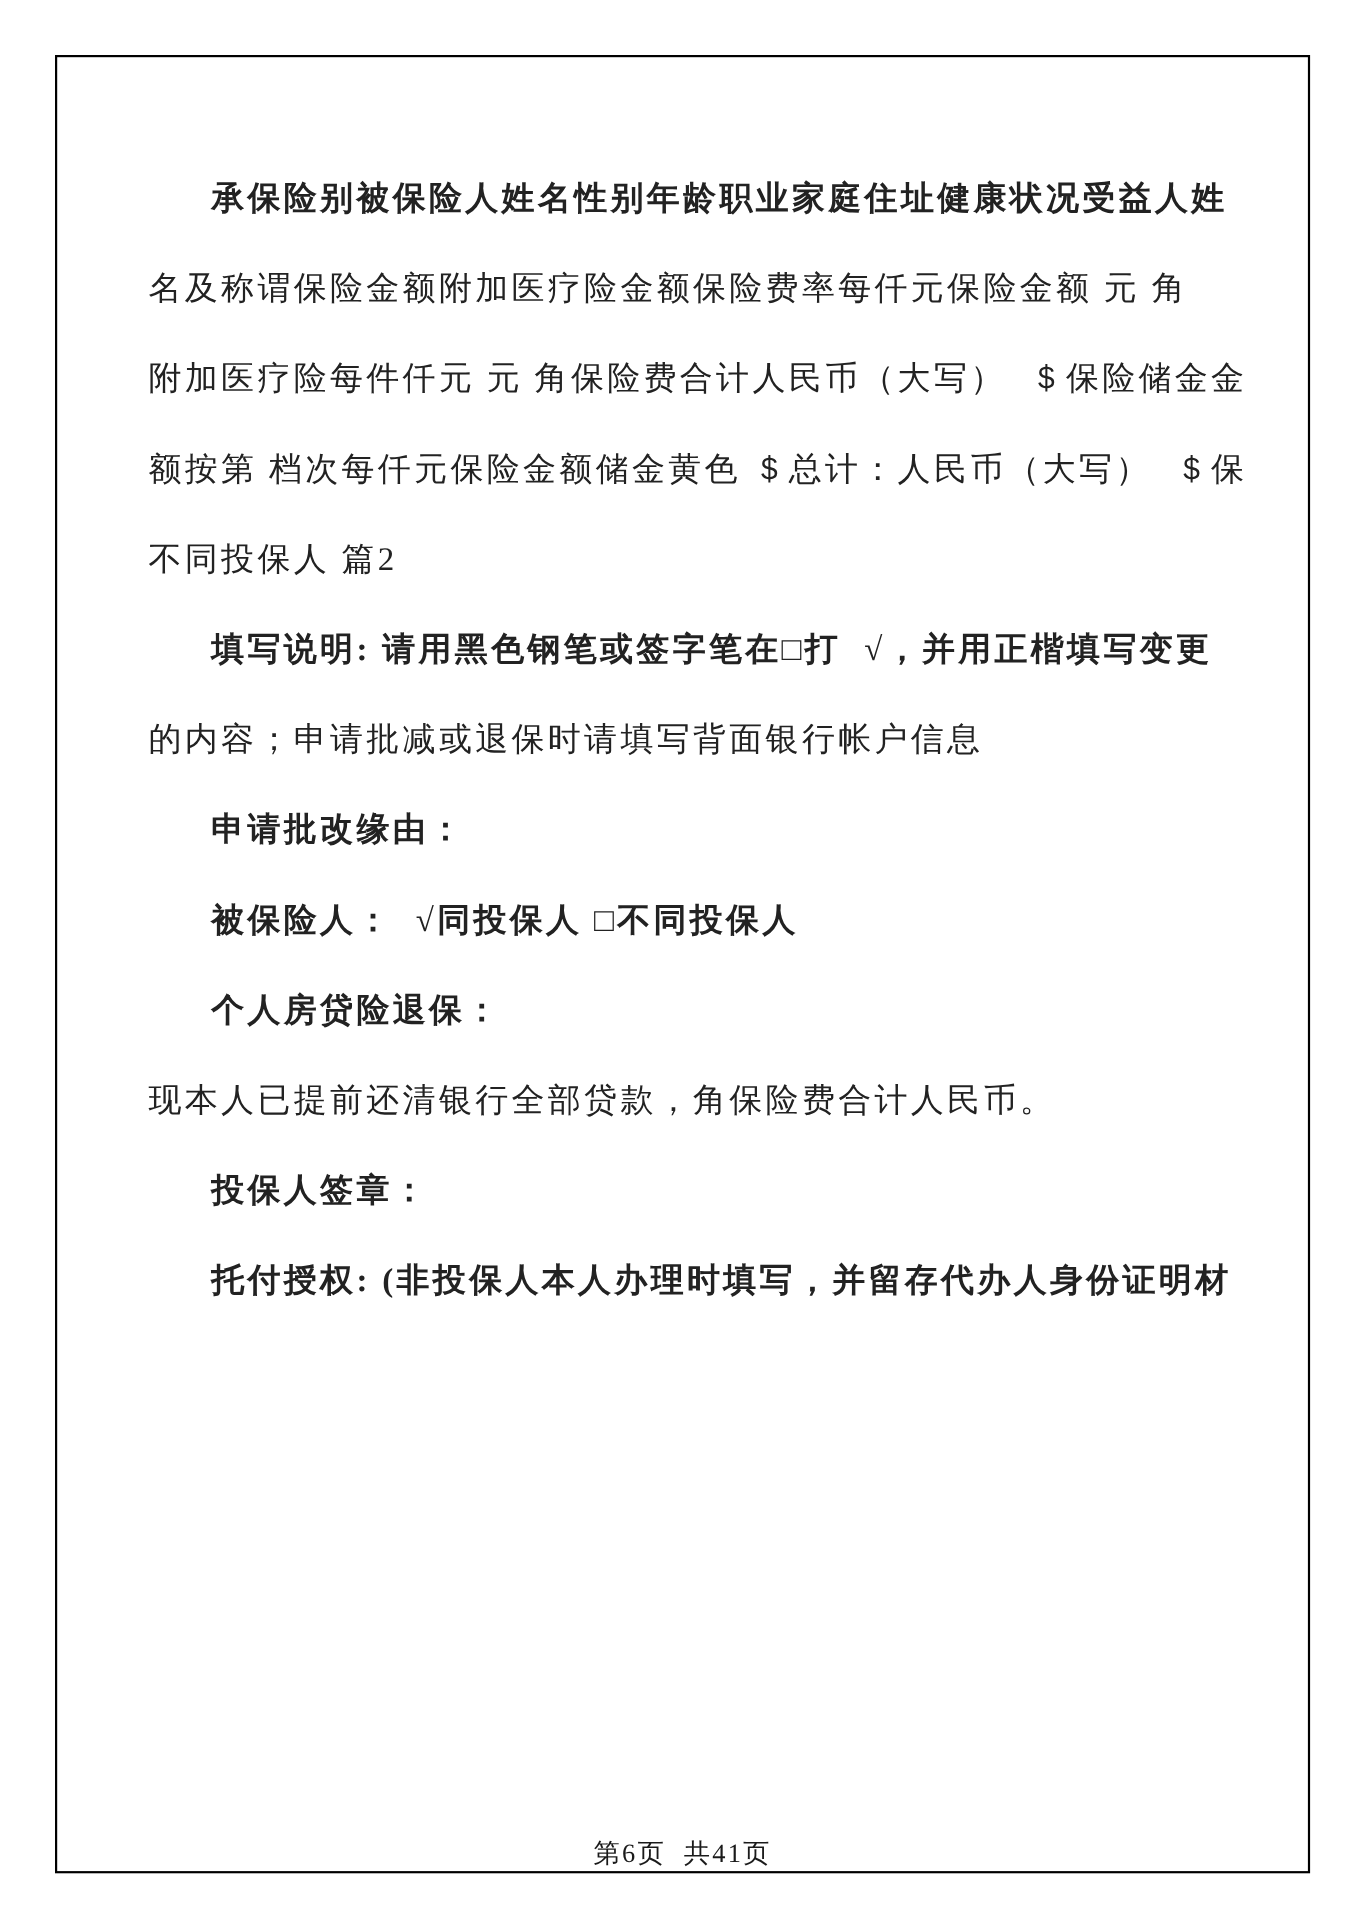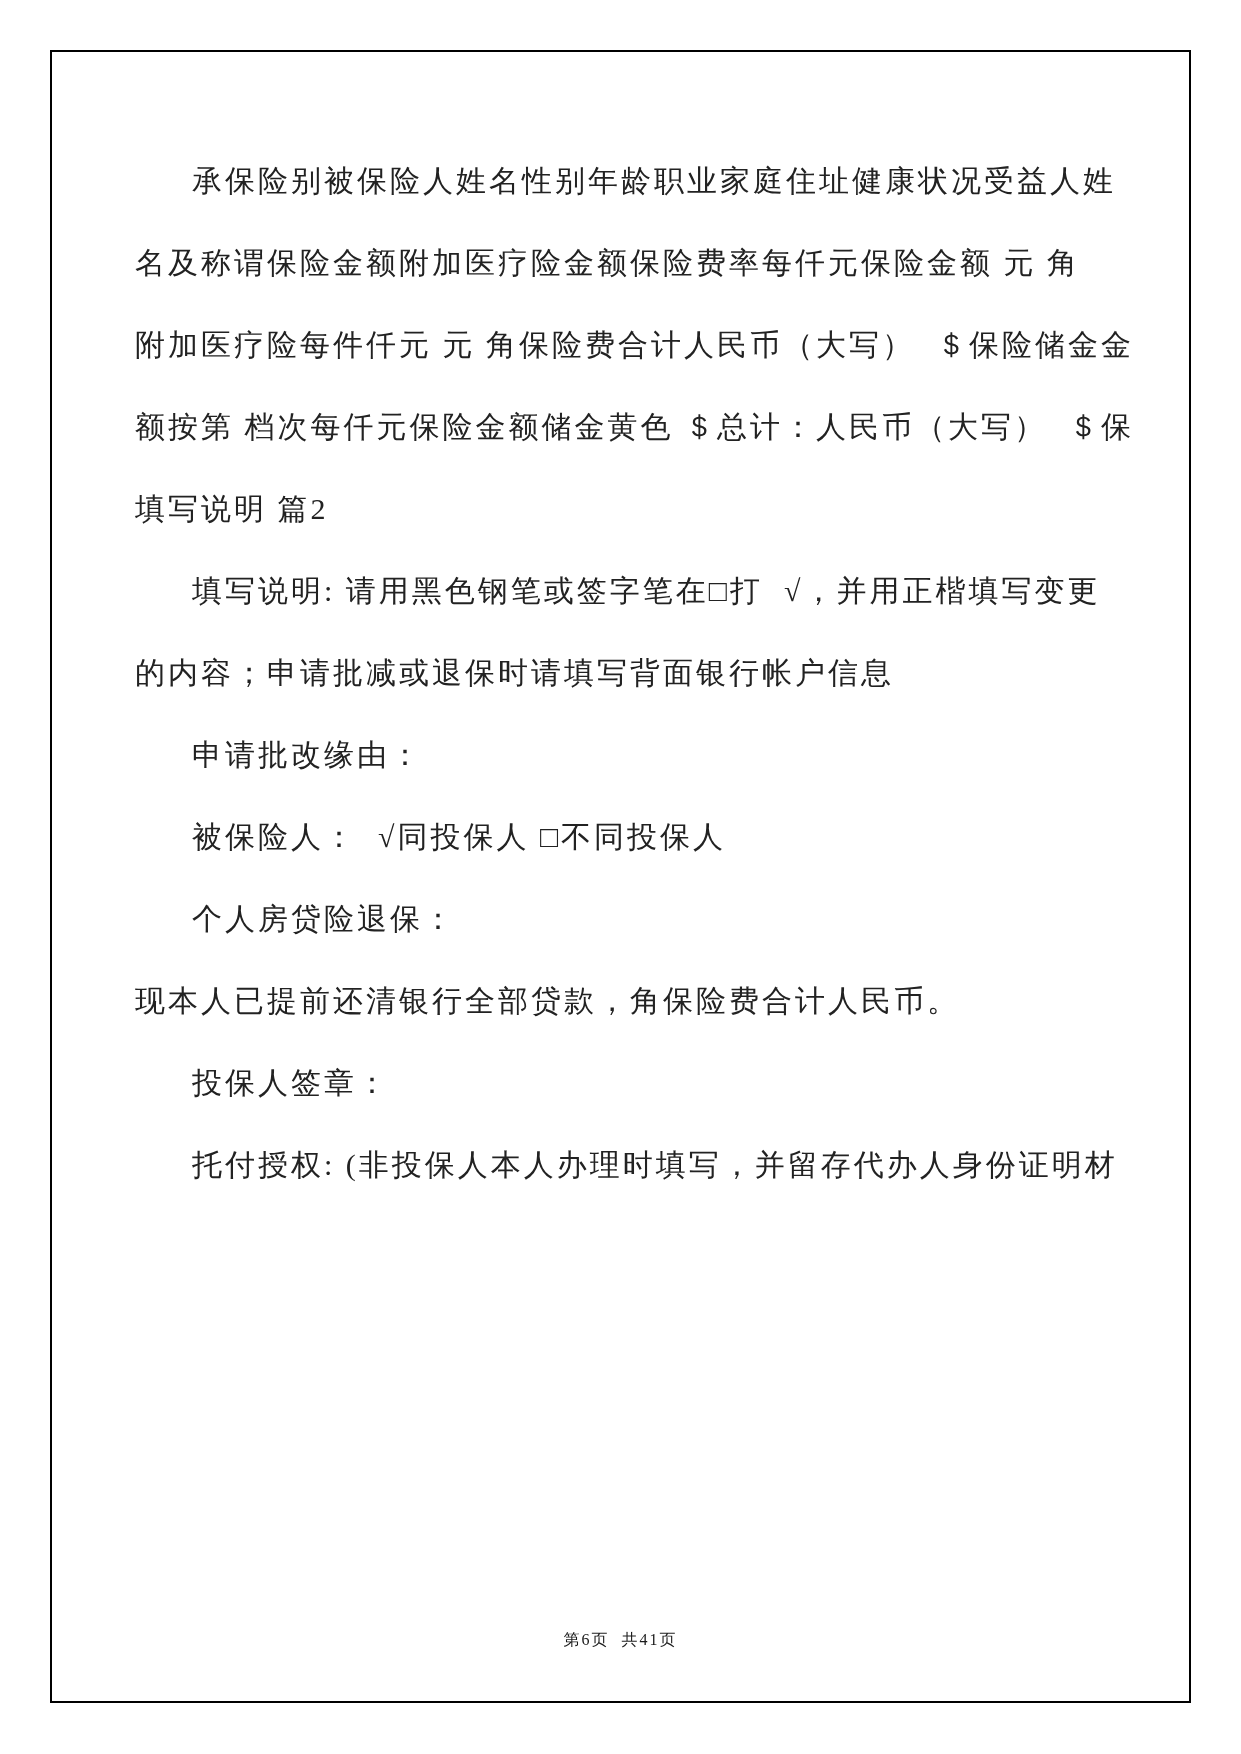--- a/index.html
+++ b/index.html
@@ -34,45 +34,46 @@
   .line {
     height: 82px;
     line-height: 82px;
     font-size: 30px;
     letter-spacing: 3px;
     white-space: pre;
     color: #222222;
   }
   .indent {
     padding-left: 57px;
+    font-weight: bold;
   }
   .footer {
     position: absolute;
-    top: 1622px;
+    top: 1668px;
     left: 0;
     width: 100%;
     text-align: center;
-    font-size: 16px;
+    font-size: 24px;
     line-height: 36px;
     letter-spacing: 2px;
     white-space: pre;
     color: #1a1a1a;
   }
 </style>
 </head>
 <body>
 
 <div class="page-frame"></div>
 
 <div class="content">
   <div class="line indent">承保险别被保险人姓名性别年龄职业家庭住址健康状况受益人姓</div>
   <div class="line">名及称谓保险金额附加医疗险金额保险费率每仟元保险金额 元 角</div>
   <div class="line">附加医疗险每件仟元 元 角保险费合计人民币（大写）  ＄保险储金金</div>
   <div class="line">额按第 档次每仟元保险金额储金黄色 ＄总计：人民币（大写）  ＄保</div>
-  <div class="line">填写说明 篇2</div>
+  <div class="line">不同投保人 篇2</div>
   <div class="line indent">填写说明: 请用黑色钢笔或签字笔在□打  √，并用正楷填写变更</div>
   <div class="line">的内容；申请批减或退保时请填写背面银行帐户信息</div>
   <div class="line indent">申请批改缘由：</div>
   <div class="line indent">被保险人：  √同投保人 □不同投保人</div>
   <div class="line indent">个人房贷险退保：</div>
   <div class="line">现本人已提前还清银行全部贷款，角保险费合计人民币。</div>
   <div class="line indent">投保人签章：</div>
   <div class="line indent">托付授权: (非投保人本人办理时填写，并留存代办人身份证明材</div>
 </div>
 

